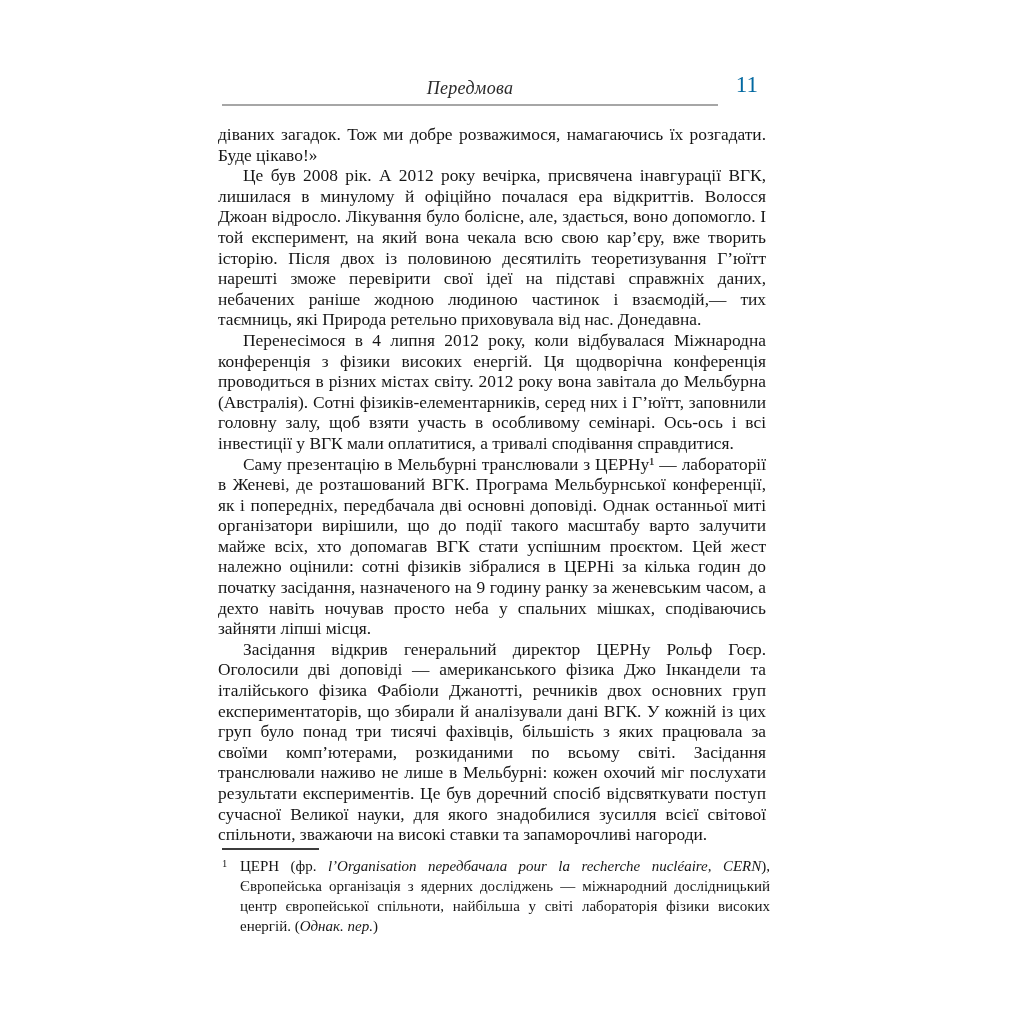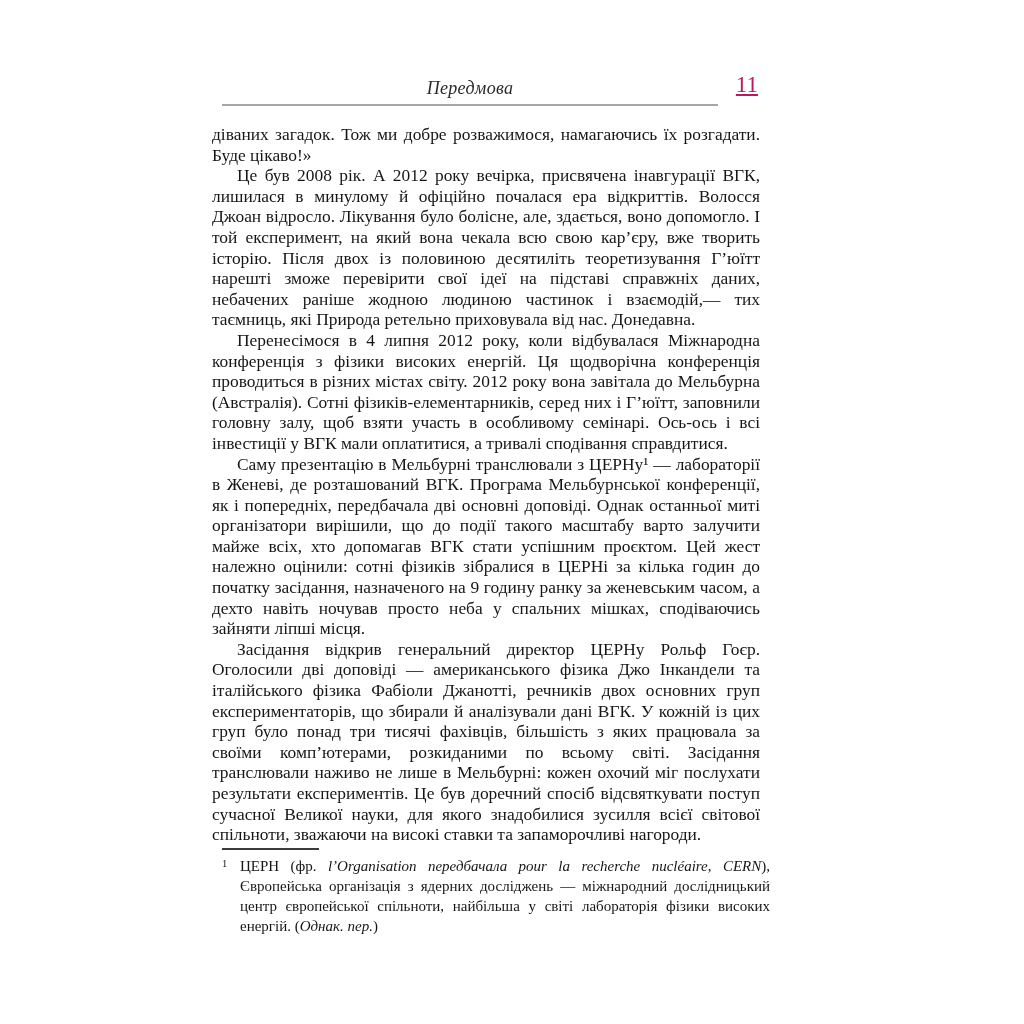--- a/index.html
+++ b/index.html
@@ -38,28 +38,27 @@
     font-style: italic;
     font-size: 18px;
     color: #2a2a2a;
     letter-spacing: 0.3px;
   }
   .page-number {
     position: absolute;
     right: 12px;
     top: -6px;
     font-size: 23px;
-    color: #be185d;
-    text-decoration: underline;
+    color: #0369a1;
   }
 
   
   .body-text {
     position: absolute;
-    left: 212px;
+    left: 218px;
     top: 124px;
     width: 548px;
     font-size: 17.4px;
     line-height: 20.6px;
     text-align: justify;
     hyphens: auto;
     -webkit-hyphens: auto;
   }
   .body-text p {
     margin: 0;

